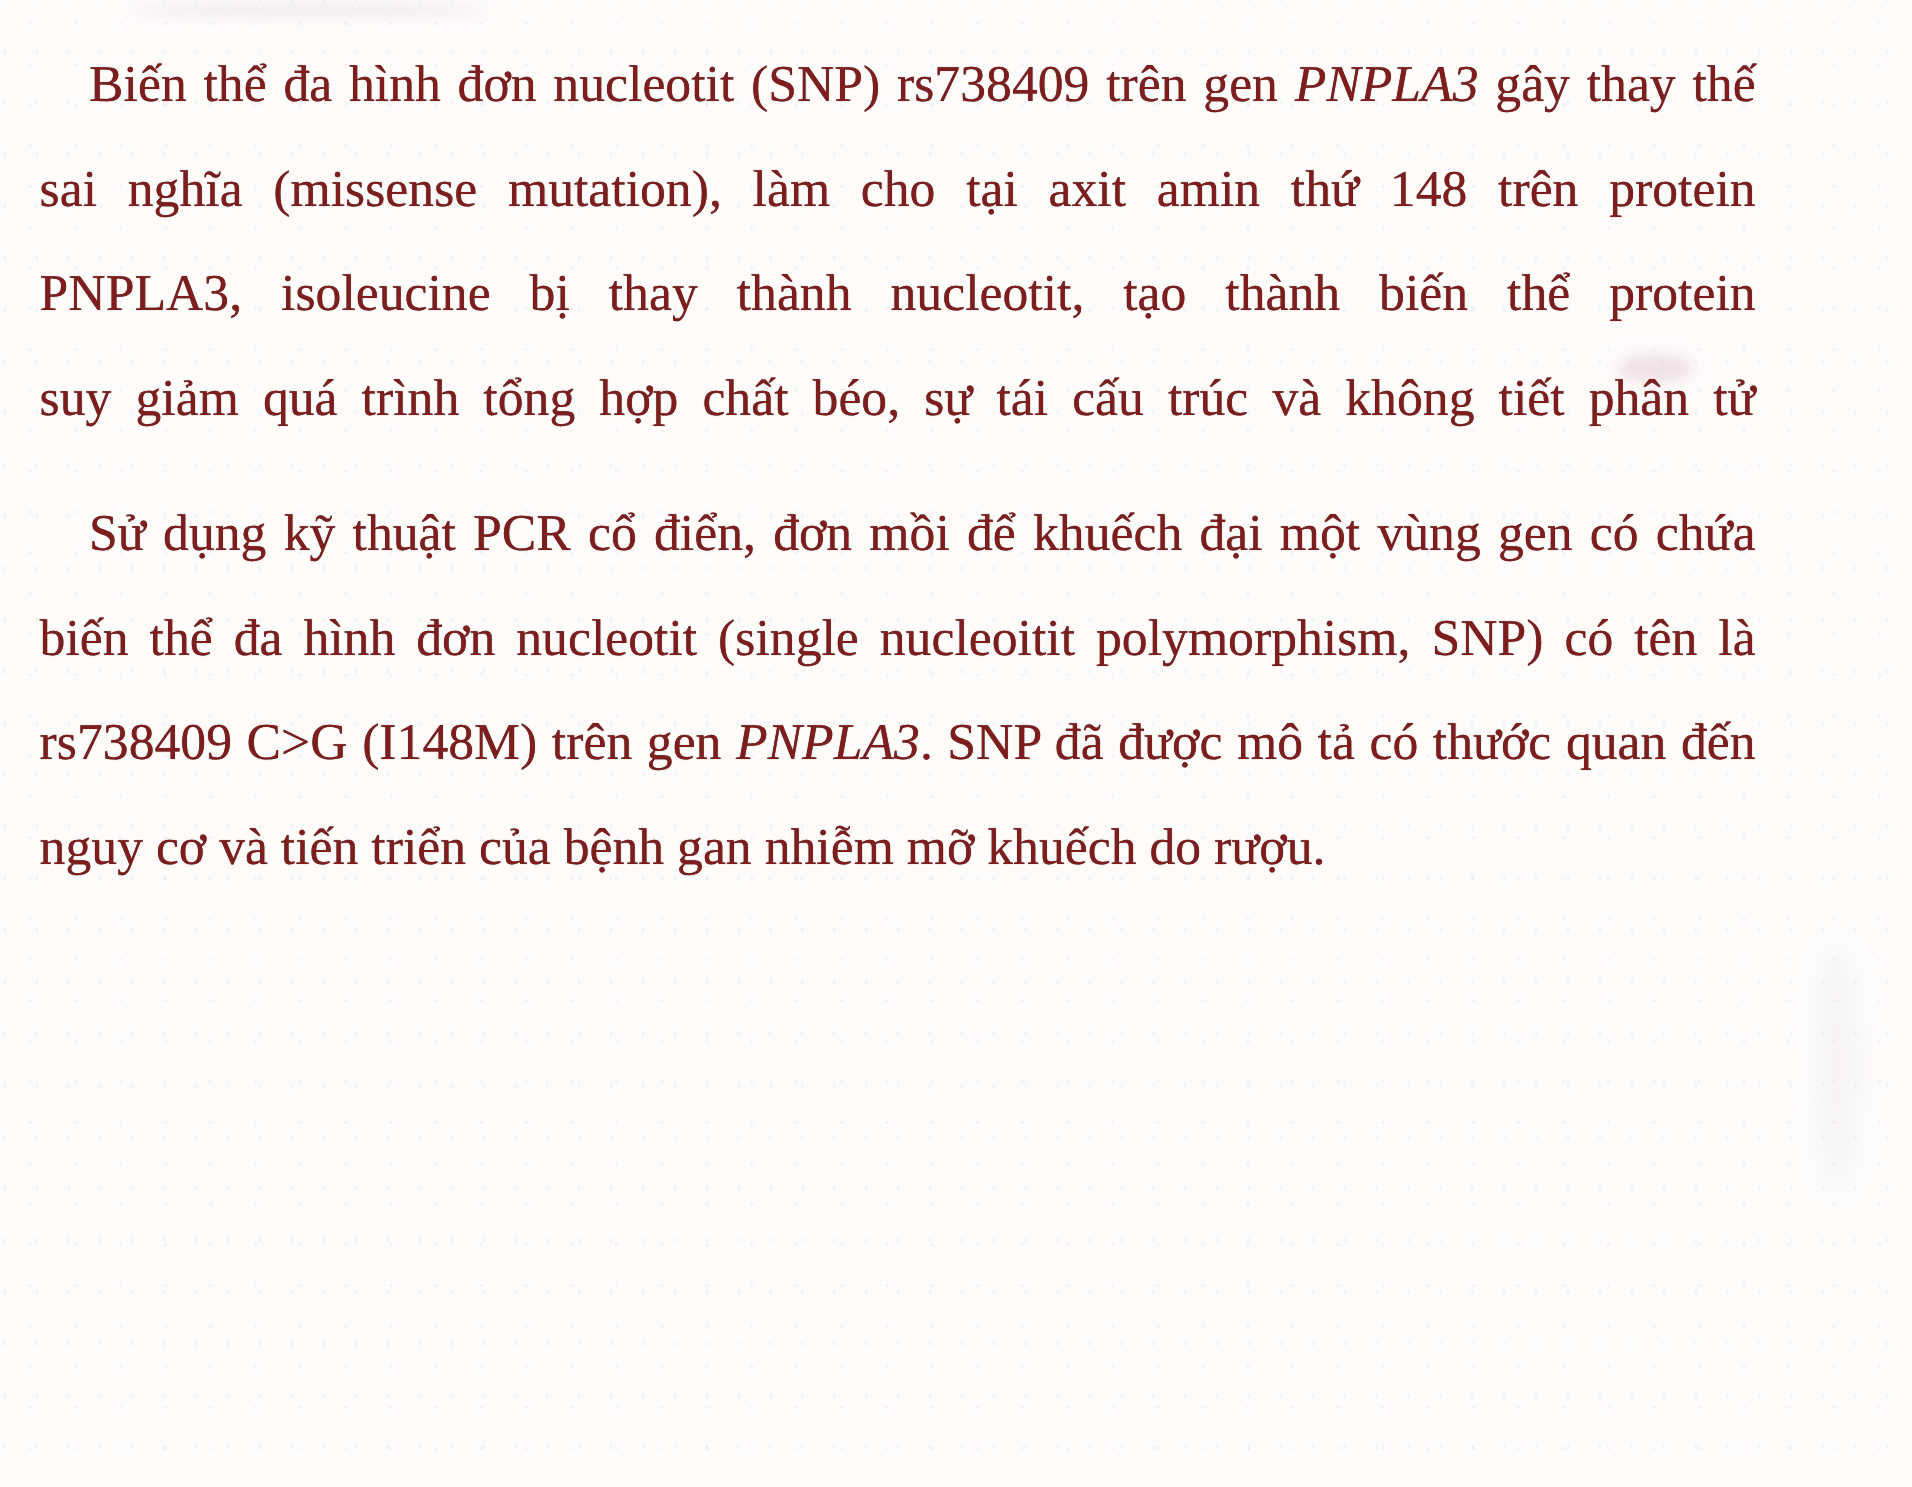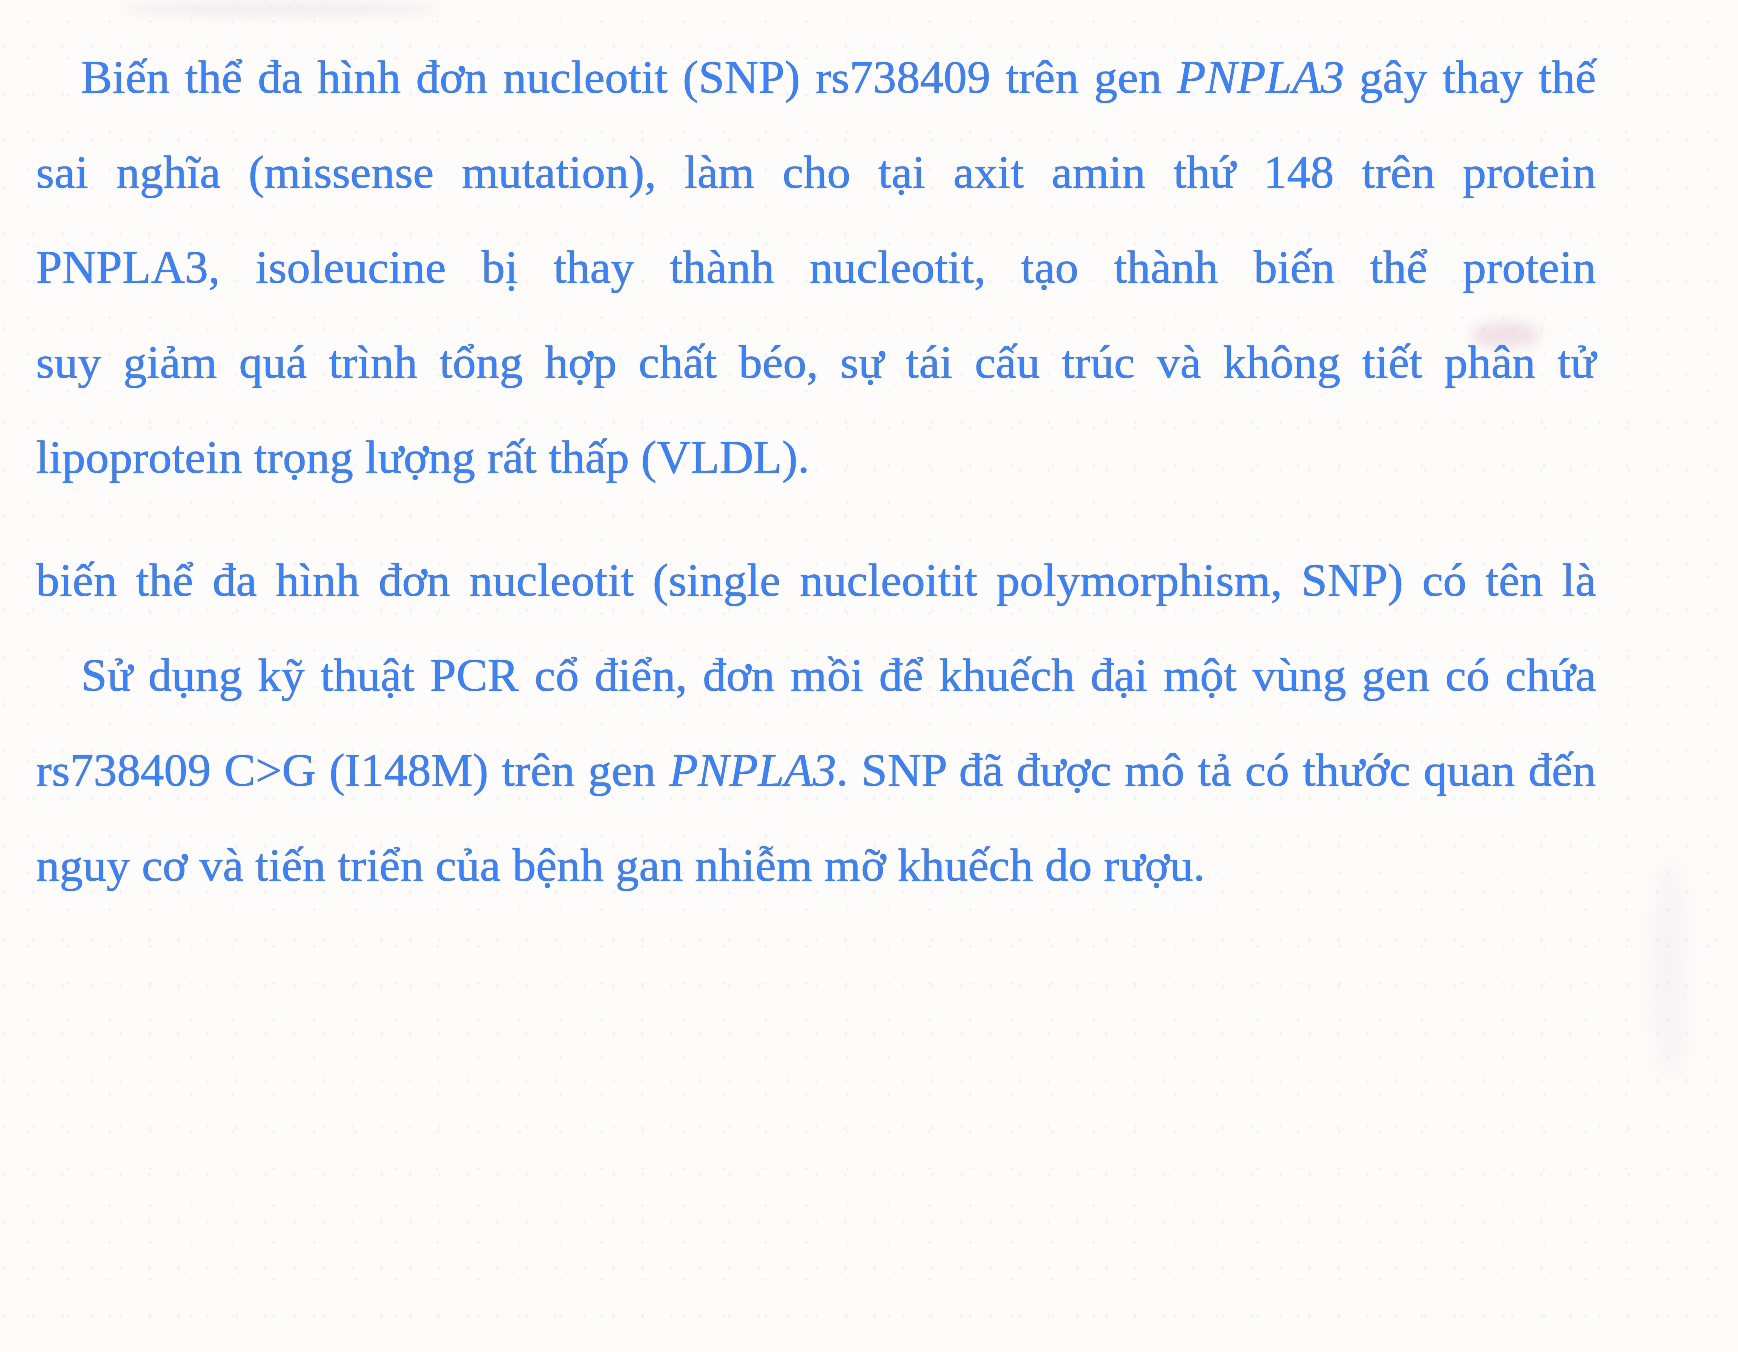--- a/index.html
+++ b/index.html
@@ -8,21 +8,21 @@
     height: 1352px;
     background: #fdfcfb;
     overflow: hidden;
   }
   .page {
     position: relative;
     width: 1738px;
     height: 1352px;
     background: #fdfcfb;
     font-family: "Liberation Serif", "DejaVu Serif", serif;
-    color: #3b82f6;
+    color: #7f1d1d;
   }
   
   .page::before {
     content: "";
     position: absolute;
     inset: 0;
     background-image:
       radial-gradient(rgba(168,148,182,0.10) 1.2px, transparent 1.8px),
       radial-gradient(rgba(150,150,158,0.08) 1.1px, transparent 1.7px);
     background-size: 41px 37px, 29px 47px;
@@ -79,25 +79,24 @@
   <div class="smudge smudge-pink"></div>
   <div class="smudge smudge-right"></div>
 
   <div class="text-block">
 
     <div class="para">
       <div class="line first"><span>Biến thể đa hình đơn nucleotit (SNP) rs738409 trên gen </span><span class="it">PNPLA3</span><span> gây thay thế</span></div>
       <div class="line"><span>sai nghĩa (missense mutation), làm cho tại axit amin thứ 148 trên protein</span></div>
       <div class="line"><span>PNPLA3, isoleucine bị thay thành nucleotit, tạo thành biến thể protein</span></div>
       <div class="line"><span>suy giảm quá trình tổng hợp chất béo, sự tái cấu trúc và không tiết phân tử</span></div>
-      <div class="line last"><span>lipoprotein trọng lượng rất thấp (VLDL).</span></div>
     </div>
 
     <div class="para">
+      <div class="line first"><span>Sử dụng kỹ thuật PCR cổ điển, đơn mồi để khuếch đại một vùng gen có chứa</span></div>
       <div class="line"><span>biến thể đa hình đơn nucleotit (single nucleoitit polymorphism, SNP) có tên là</span></div>
-      <div class="line first"><span>Sử dụng kỹ thuật PCR cổ điển, đơn mồi để khuếch đại một vùng gen có chứa</span></div>
       <div class="line"><span>rs738409 C&gt;G (I148M) trên gen </span><span class="it">PNPLA3</span><span>. SNP đã được mô tả có thước quan đến</span></div>
       <div class="line last"><span>nguy cơ và tiến triển của bệnh gan nhiễm mỡ khuếch do rượu.</span></div>
     </div>
 
 
   </div>
 </div>
 
 </body></html>

